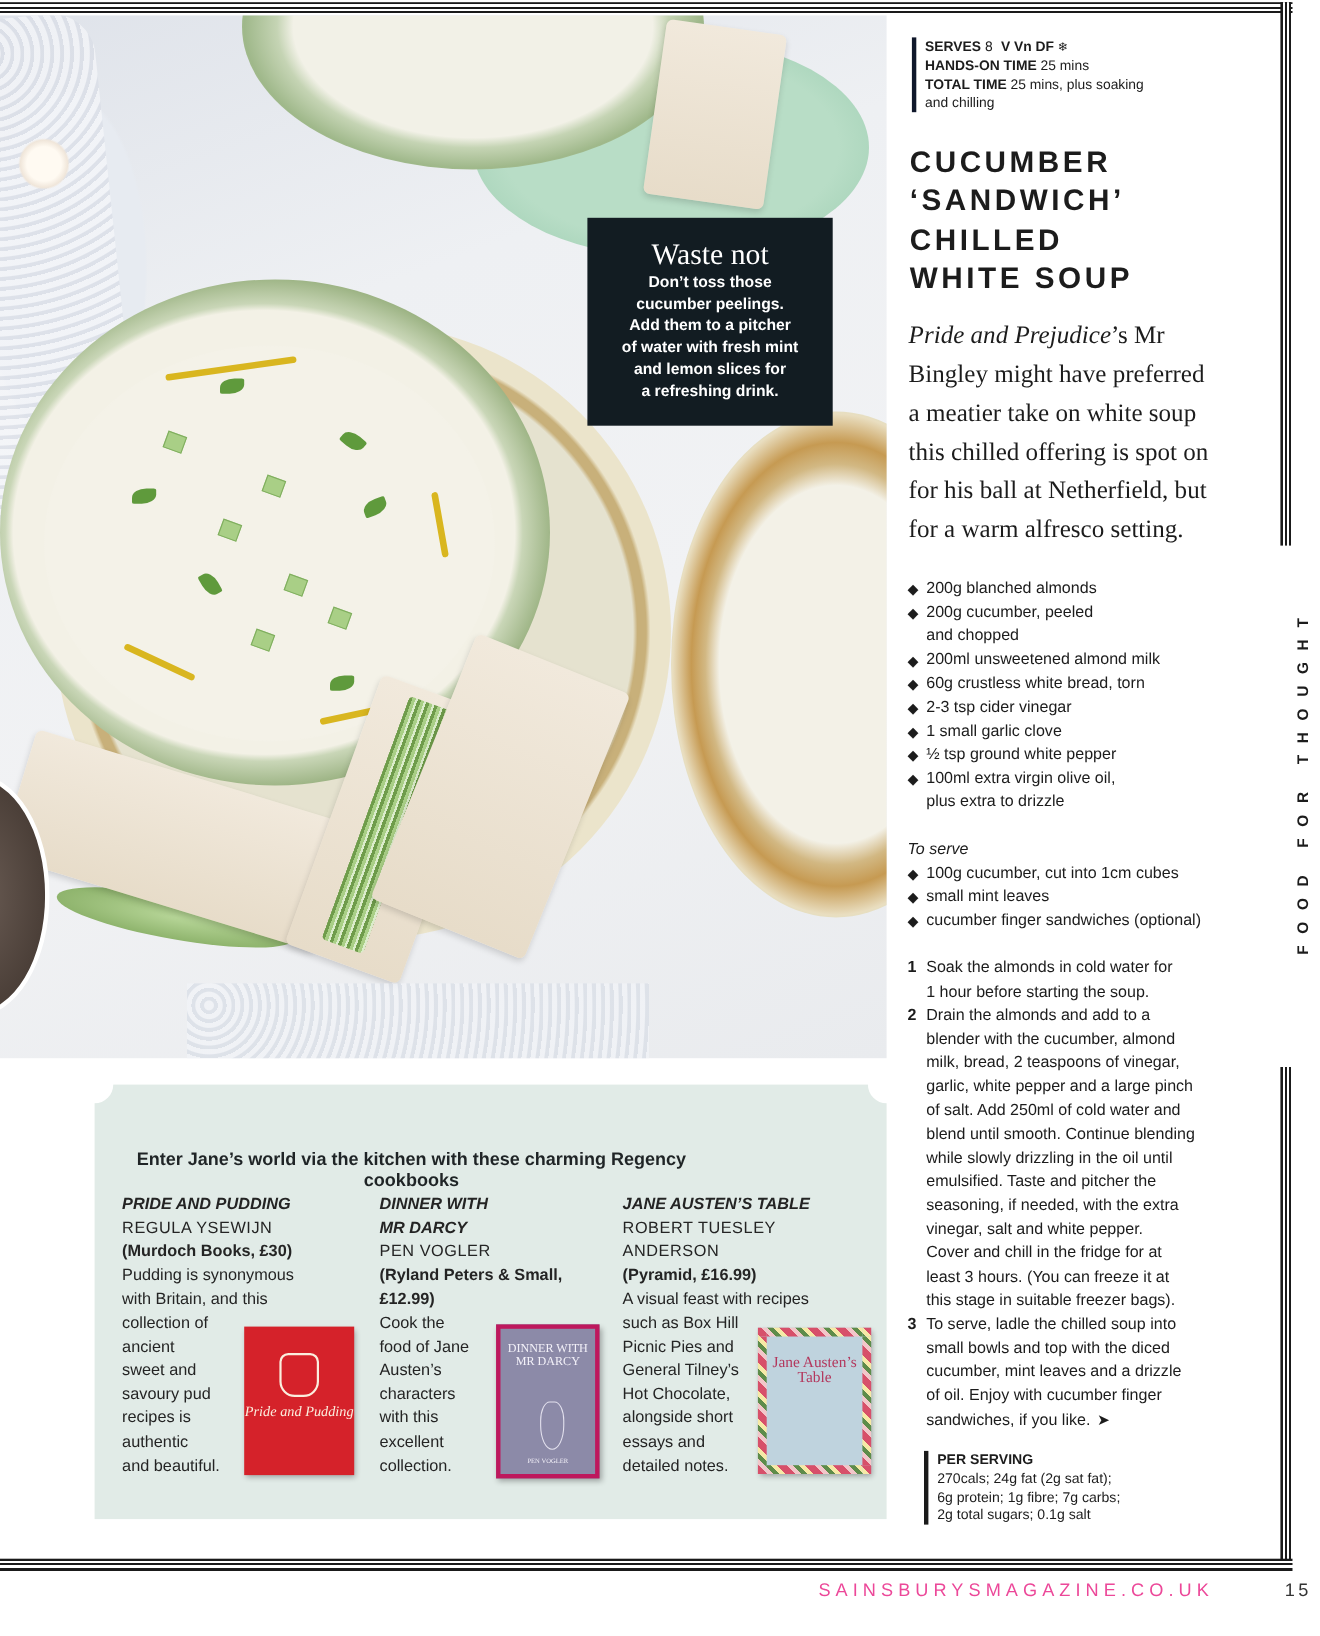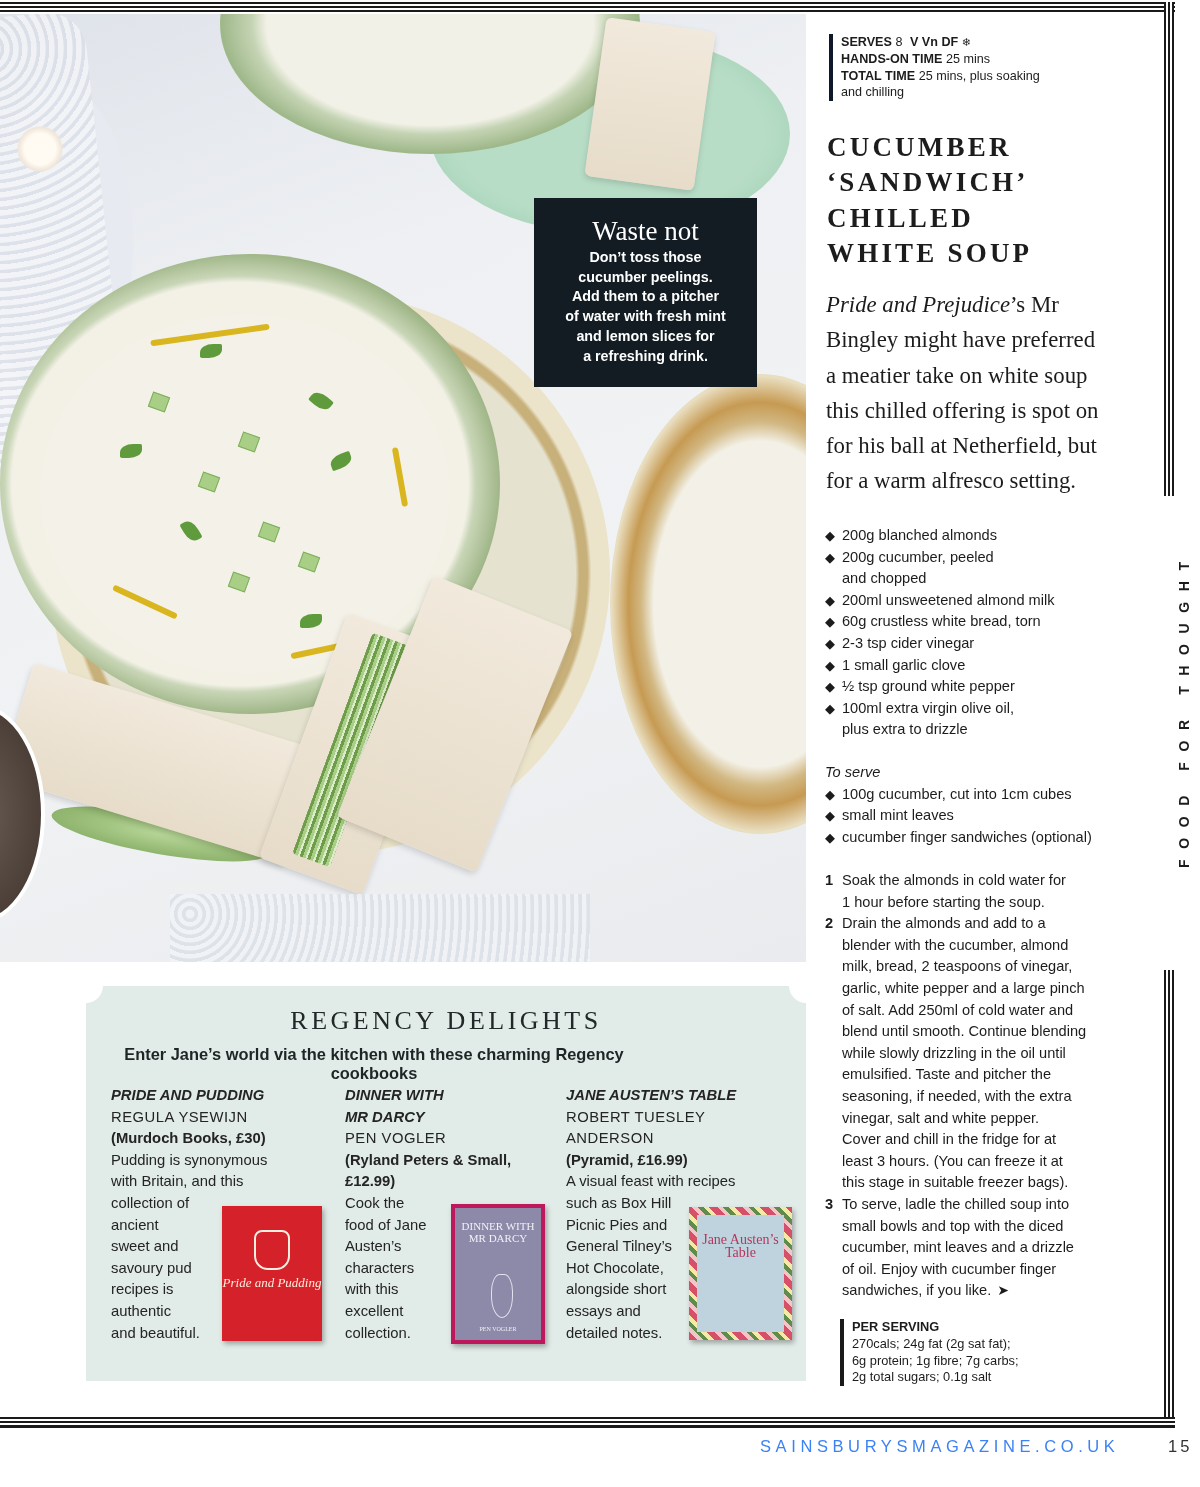--- a/index.html
+++ b/index.html
@@ -76,21 +76,21 @@
   .waste-title { font-family: "Liberation Serif", serif; font-size: 27px; line-height: 30px; font-weight: normal; }
   .waste-body { font-family: "Liberation Sans", sans-serif; font-weight: bold; font-size: 14.3px; line-height: 19.7px; margin-top: 2px; }
 
   
   .meta { position: absolute; left: 829px; top: 34px; border-left: 4px solid #0f172a; padding-left: 8px;
     font-size: 12.6px; line-height: 16.8px; }
   .meta b { font-weight: bold; }
   .meta .diet { font-weight: bold; margin-left: 4px; }
   .snow { font-size: 11px; }
   .title { position: absolute; left: 827px; top: 130px; font-weight: bold; font-size: 27px; line-height: 35.4px;
-    letter-spacing: 3.2px; font-family: Liberation Serif, serif; }
+    letter-spacing: 3.2px; }
   .intro { position: absolute; left: 826px; top: 287px; width: 320px; font-family: "Liberation Serif", serif;
     font-size: 22.8px; line-height: 35.3px; color: #1c1c1c; }
   .intro i { font-style: italic; }
 
   .ing { position: absolute; left: 825px; top: 525px; width: 330px; font-size: 14.6px; line-height: 21.6px; }
   .ing li { list-style: none; padding-left: 17px; position: relative; }
   .ing li::before { content: "\25C6"; position: absolute; left: 0; top: 0; font-size: 13px; }
   .serve-head { font-style: italic; margin-top: 21px; }
   .method { position: absolute; left: 825px; top: 870px; width: 300px; font-size: 14.6px; line-height: 21.6px; }
   .method li { list-style: none; padding-left: 17px; position: relative; }
@@ -131,21 +131,21 @@
   .cover-2 .cf { position: absolute; left: 0; width: 100%; bottom: 8px; font-size: 6px; }
   .cover-2 .vase { position: absolute; left: 36px; top: 66px; width: 22px; height: 44px;
     border: 1.5px solid #e3e1ee; border-radius: 40% 40% 50% 50%; }
   .cover-3 { left: 603px; top: 221px; width: 103px; height: 133px; background: #bfd3de;
     border: 8px solid transparent;
     border-image: repeating-linear-gradient(45deg, #d7506a 0 6px, #f2c6c9 6px 10px, #5e8c4a 10px 14px, #f6e9a6 14px 18px) 8; }
   .cover-3 .ct { position: absolute; left: 0; width: 100%; top: 18px; font-family: "Liberation Serif", serif;
     font-size: 14px; line-height: 13px; color: #b3375d; }
 
   
-  .footer-url { position: absolute; left: 760px; top: 1437px; font-size: 16.5px; letter-spacing: 4.6px; color: #3b82f6; }
+  .footer-url { position: absolute; left: 744px; top: 1437px; font-size: 16.5px; letter-spacing: 4.6px; color: #ec4899; }
   .footer-page { position: absolute; left: 1168px; top: 1437px; font-size: 16.5px; letter-spacing: 3px; color: #333; }
 </style>
 </head>
 <body>
 
 <div class="frame-h frame-top"></div>
 <div class="frame-v frame-right-top"></div>
 <div class="frame-v frame-right-bottom"></div>
 <div class="frame-h frame-bottom"></div>
 
@@ -285,21 +285,20 @@
   <div>270cals; 24g fat (2g sat fat);</div>
   <div>6g protein; 1g fibre; 7g carbs;</div>
   <div>2g total sugars; 0.1g salt</div>
 </div>
 
 <div class="side-label">FOOD FOR THOUGHT</div>
 
 <div class="regency">
   <div class="notch n-tl"></div>
   <div class="notch n-tr"></div>
-  <div class="reg-title">REGENCY DELIGHTS</div>
   <div class="reg-sub">Enter Jane’s world via the kitchen with these charming Regency cookbooks</div>
 
   <div class="book book-1">
     <div class="bt">PRIDE AND PUDDING</div>
     <div class="ba">REGULA YSEWIJN</div>
     <div class="bp">(Murdoch Books, £30)</div>
     <div>Pudding is synonymous</div>
     <div>with Britain, and this</div>
     <div>collection of</div>
     <div>ancient</div>

